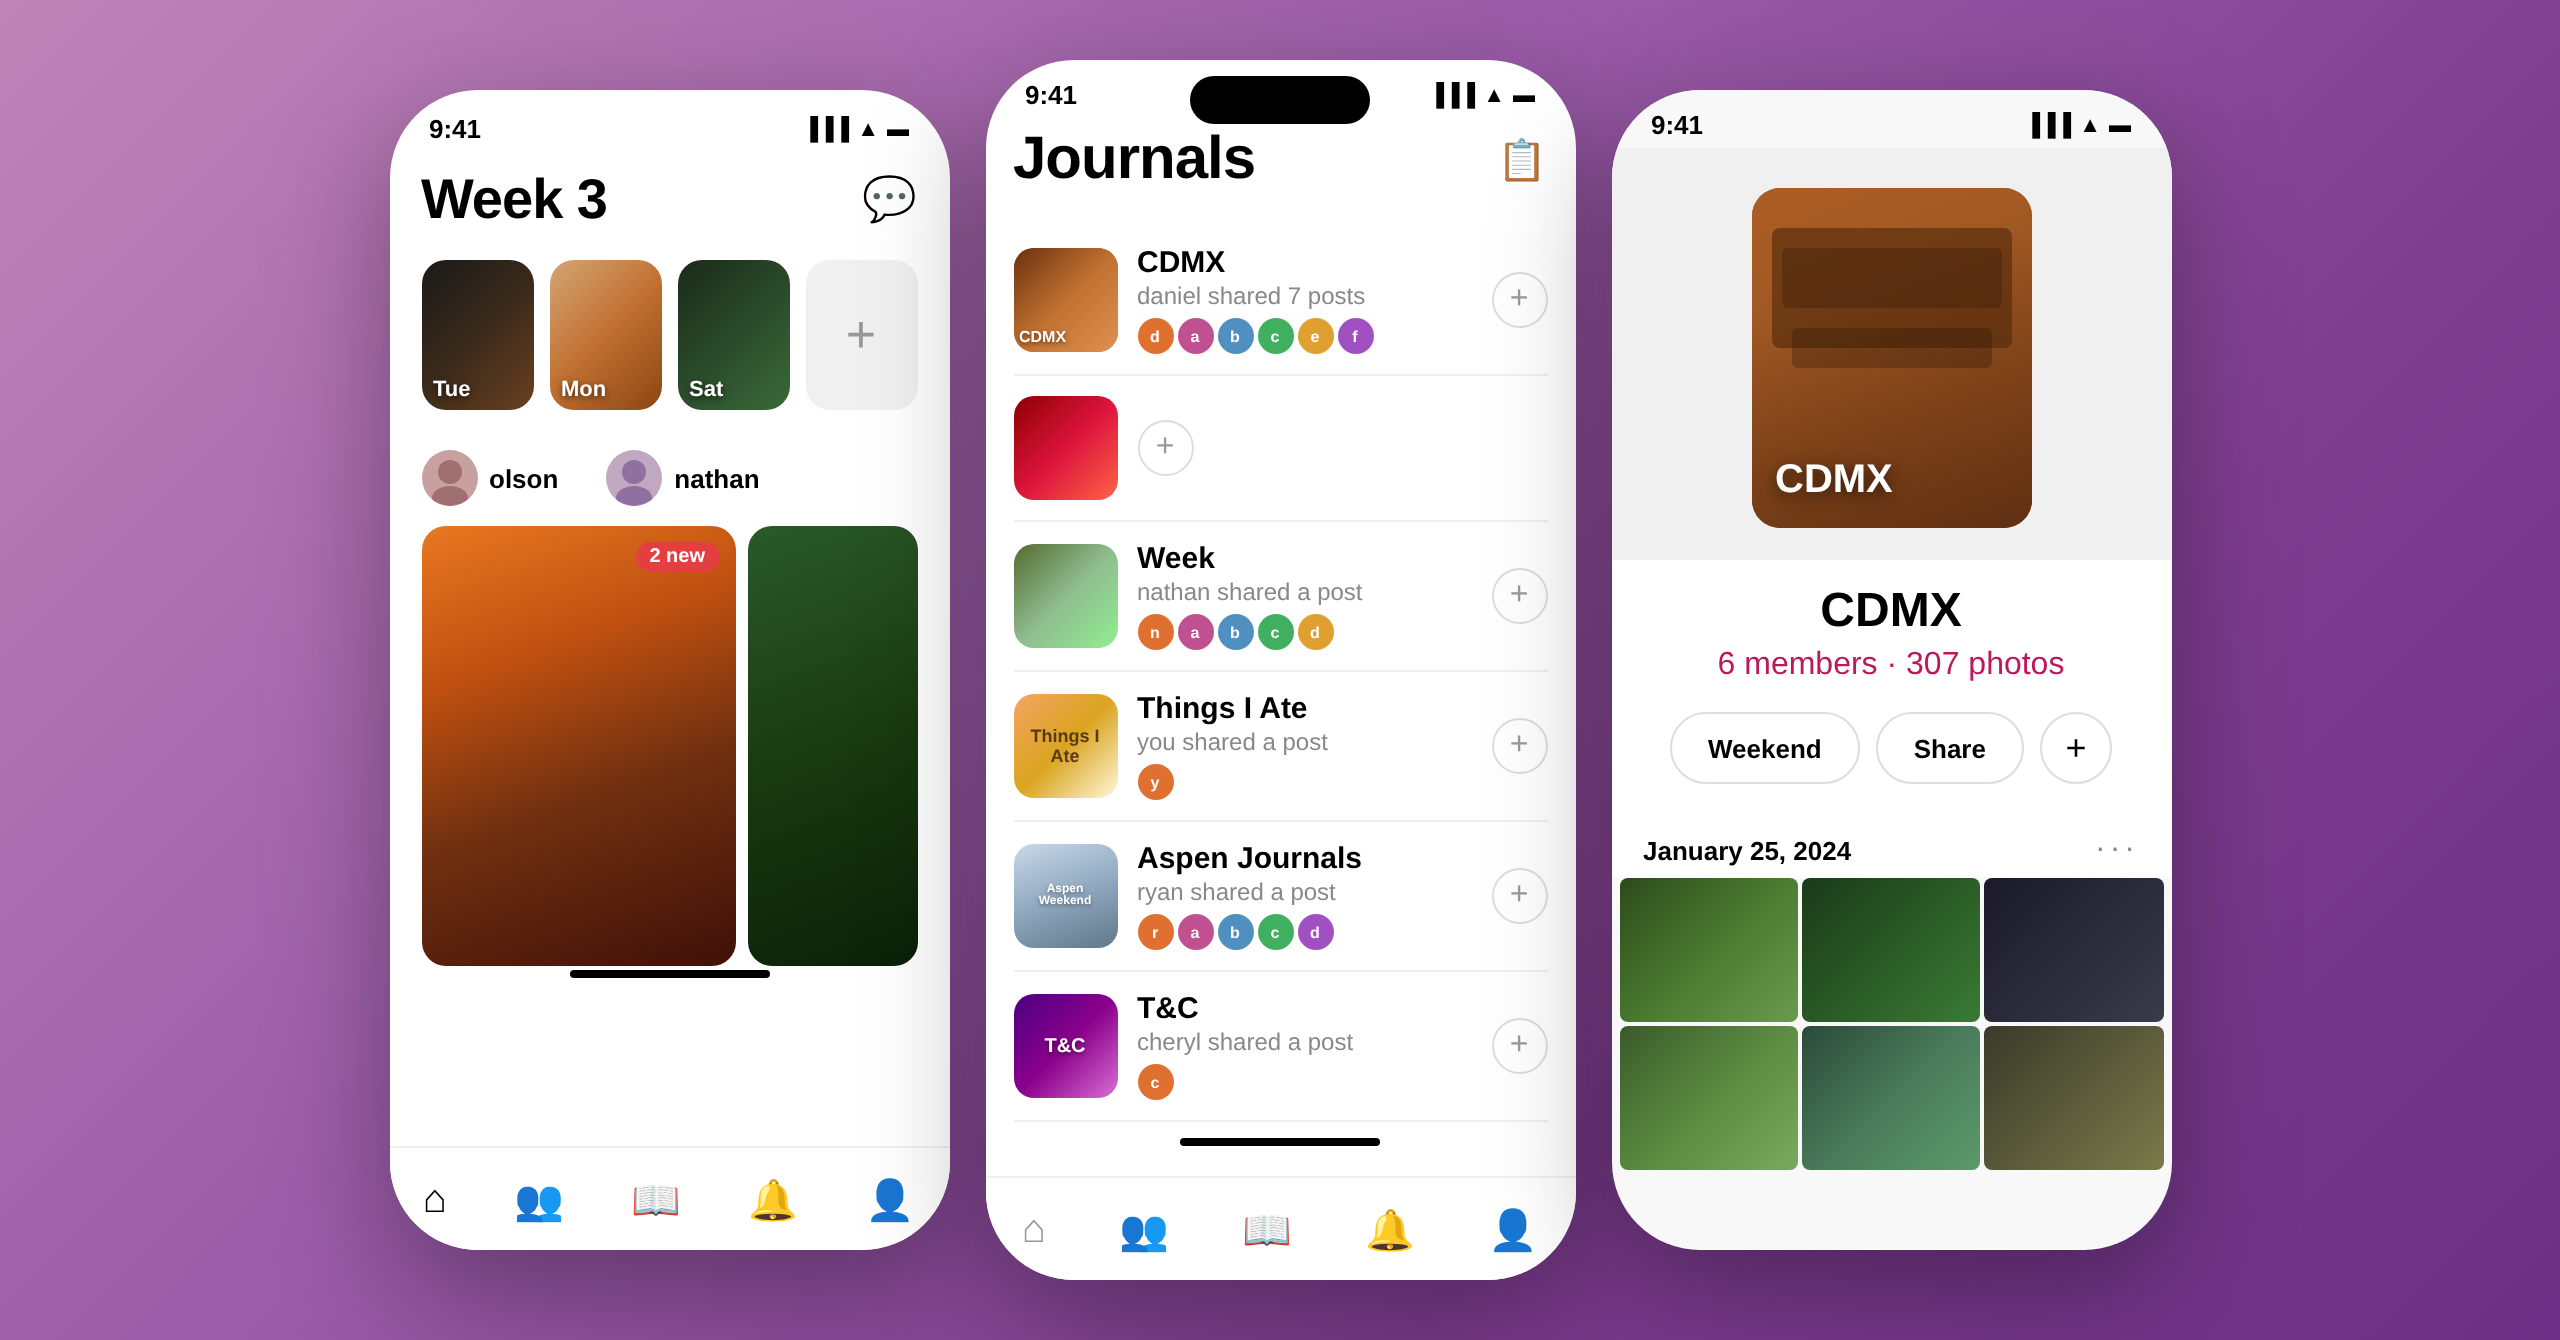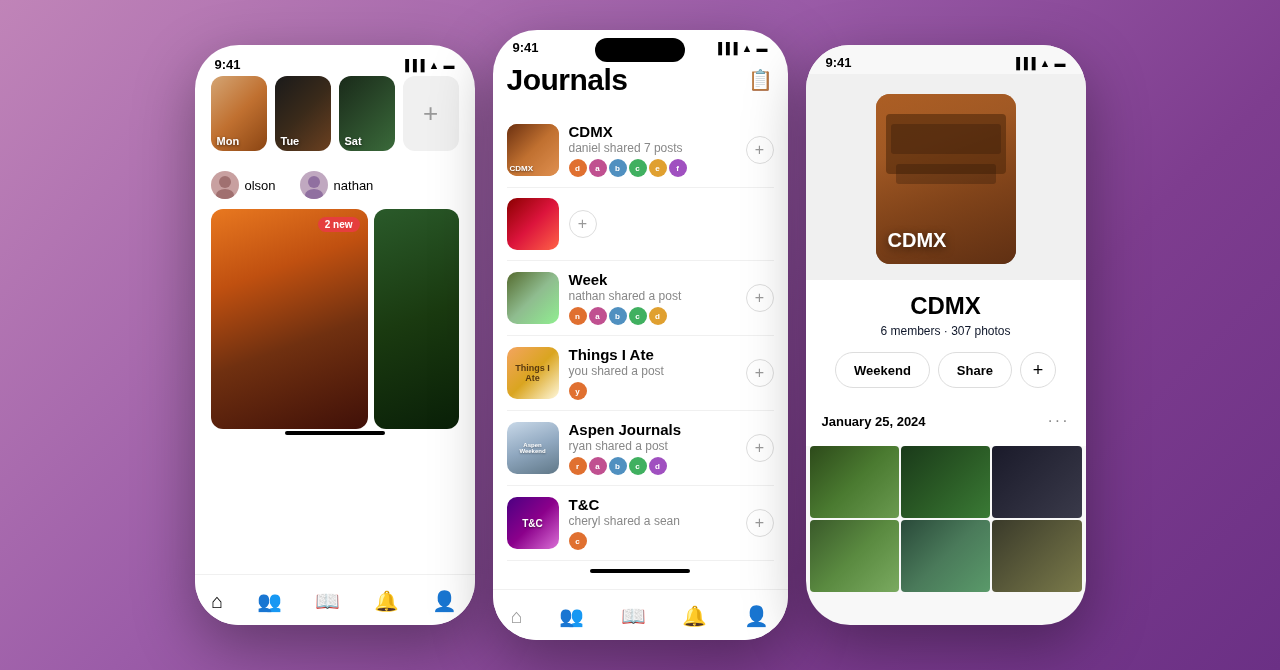--- a/index.html
+++ b/index.html
@@ -148,21 +148,21 @@
       background: #ddd;
       overflow: hidden;
       display: flex;
       align-items: center;
       justify-content: center;
       font-size: 11px;
       color: #666;
     }
     .friend-name {
       font-size: 13px;
-      font-weight: 400;
+      font-weight: 700;
       color: #000;
     }
 
     .photos-grid {
       display: flex;
       gap: 6px;
     }
     .photo-main {
       flex: 1;
       height: 220px;
@@ -355,22 +355,22 @@
       padding: 12px 16px 10px;
       background: #fff;
     }
     .cdmx-name {
       font-size: 24px;
       font-weight: 800;
       color: #000;
       margin-bottom: 4px;
     }
     .cdmx-meta {
-      font-size: 12px;
-      color: #0f172a;
+      font-size: 16px;
+      color: #be185d;
       margin-bottom: 14px;
     }
     .cdmx-actions {
       display: flex;
       gap: 8px;
       justify-content: center;
       margin-bottom: 4px;
     }
     .action-btn {
       padding: 8px 18px;
@@ -390,21 +390,21 @@
       align-items: center;
       justify-content: center;
       font-size: 18px;
       color: #000;
       background: #fff;
     }
     .cdmx-date-header {
       display: flex;
       justify-content: space-between;
       align-items: center;
-      padding: 10px 16px 16px;
+      padding: 10px 16px 5px;
       background: #fff;
     }
     .cdmx-date-label {
       font-size: 13px;
       font-weight: 700;
       color: #000;
     }
     .cdmx-photos-grid {
       display: grid;
       grid-template-columns: repeat(3, 1fr);
@@ -483,29 +483,33 @@
     <span>9:41</span>
     <div class="status-icons">
       <span>▐▐▐</span>
       <span>▲</span>
       <span>▬</span>
     </div>
   </div>
 
   <div class="phone-1-content">
 
+    <div class="week-header">
+      <span class="week-title">Week 3</span>
+      <span class="chat-icon">💬</span>
+    </div>
 
     <div class="days-row">
+      <div class="day-thumb day-tue">
+        <div style="width:100%;height:100%;background:linear-gradient(135deg,#1a1a1a,#3a2a1a,#6b4020);"></div>
+        <span class="day-thumb-label">Tue</span>
+      </div>
       <div class="day-thumb day-mon">
         <div style="width:100%;height:100%;background:linear-gradient(135deg,#d4a574,#c07030,#8b4513);"></div>
         <span class="day-thumb-label">Mon</span>
-      </div>
-      <div class="day-thumb day-tue">
-        <div style="width:100%;height:100%;background:linear-gradient(135deg,#1a1a1a,#3a2a1a,#6b4020);"></div>
-        <span class="day-thumb-label">Tue</span>
       </div>
       <div class="day-thumb day-wed">
         <div style="width:100%;height:100%;background:linear-gradient(135deg,#1a2a1a,#2a4a2a,#3a6a3a);"></div>
         <span class="day-thumb-label">Sat</span>
       </div>
       <div class="day-thumb-add">
         <span>+</span>
       </div>
     </div>
 
@@ -647,21 +651,21 @@
         </div>
         <div class="journal-add">+</div>
       </div>
 
       <div class="journal-item">
         <div class="journal-thumb j-tc" style="display:flex;align-items:center;justify-content:center;">
           <span style="font-size:10px;font-weight:800;color:#fff;text-shadow:0 1px 2px rgba(0,0,0,0.5);">T&amp;C</span>
         </div>
         <div class="journal-info">
           <div class="journal-name">T&amp;C</div>
-          <div class="journal-sub">cheryl shared a sean</div>
+          <div class="journal-sub">cheryl shared a post</div>
           <div class="journal-avatars">
             <div class="mini-avatar" style="background:#e07030;">c</div>
           </div>
         </div>
         <div class="journal-add">+</div>
       </div>
 
     </div>
   </div>
 

